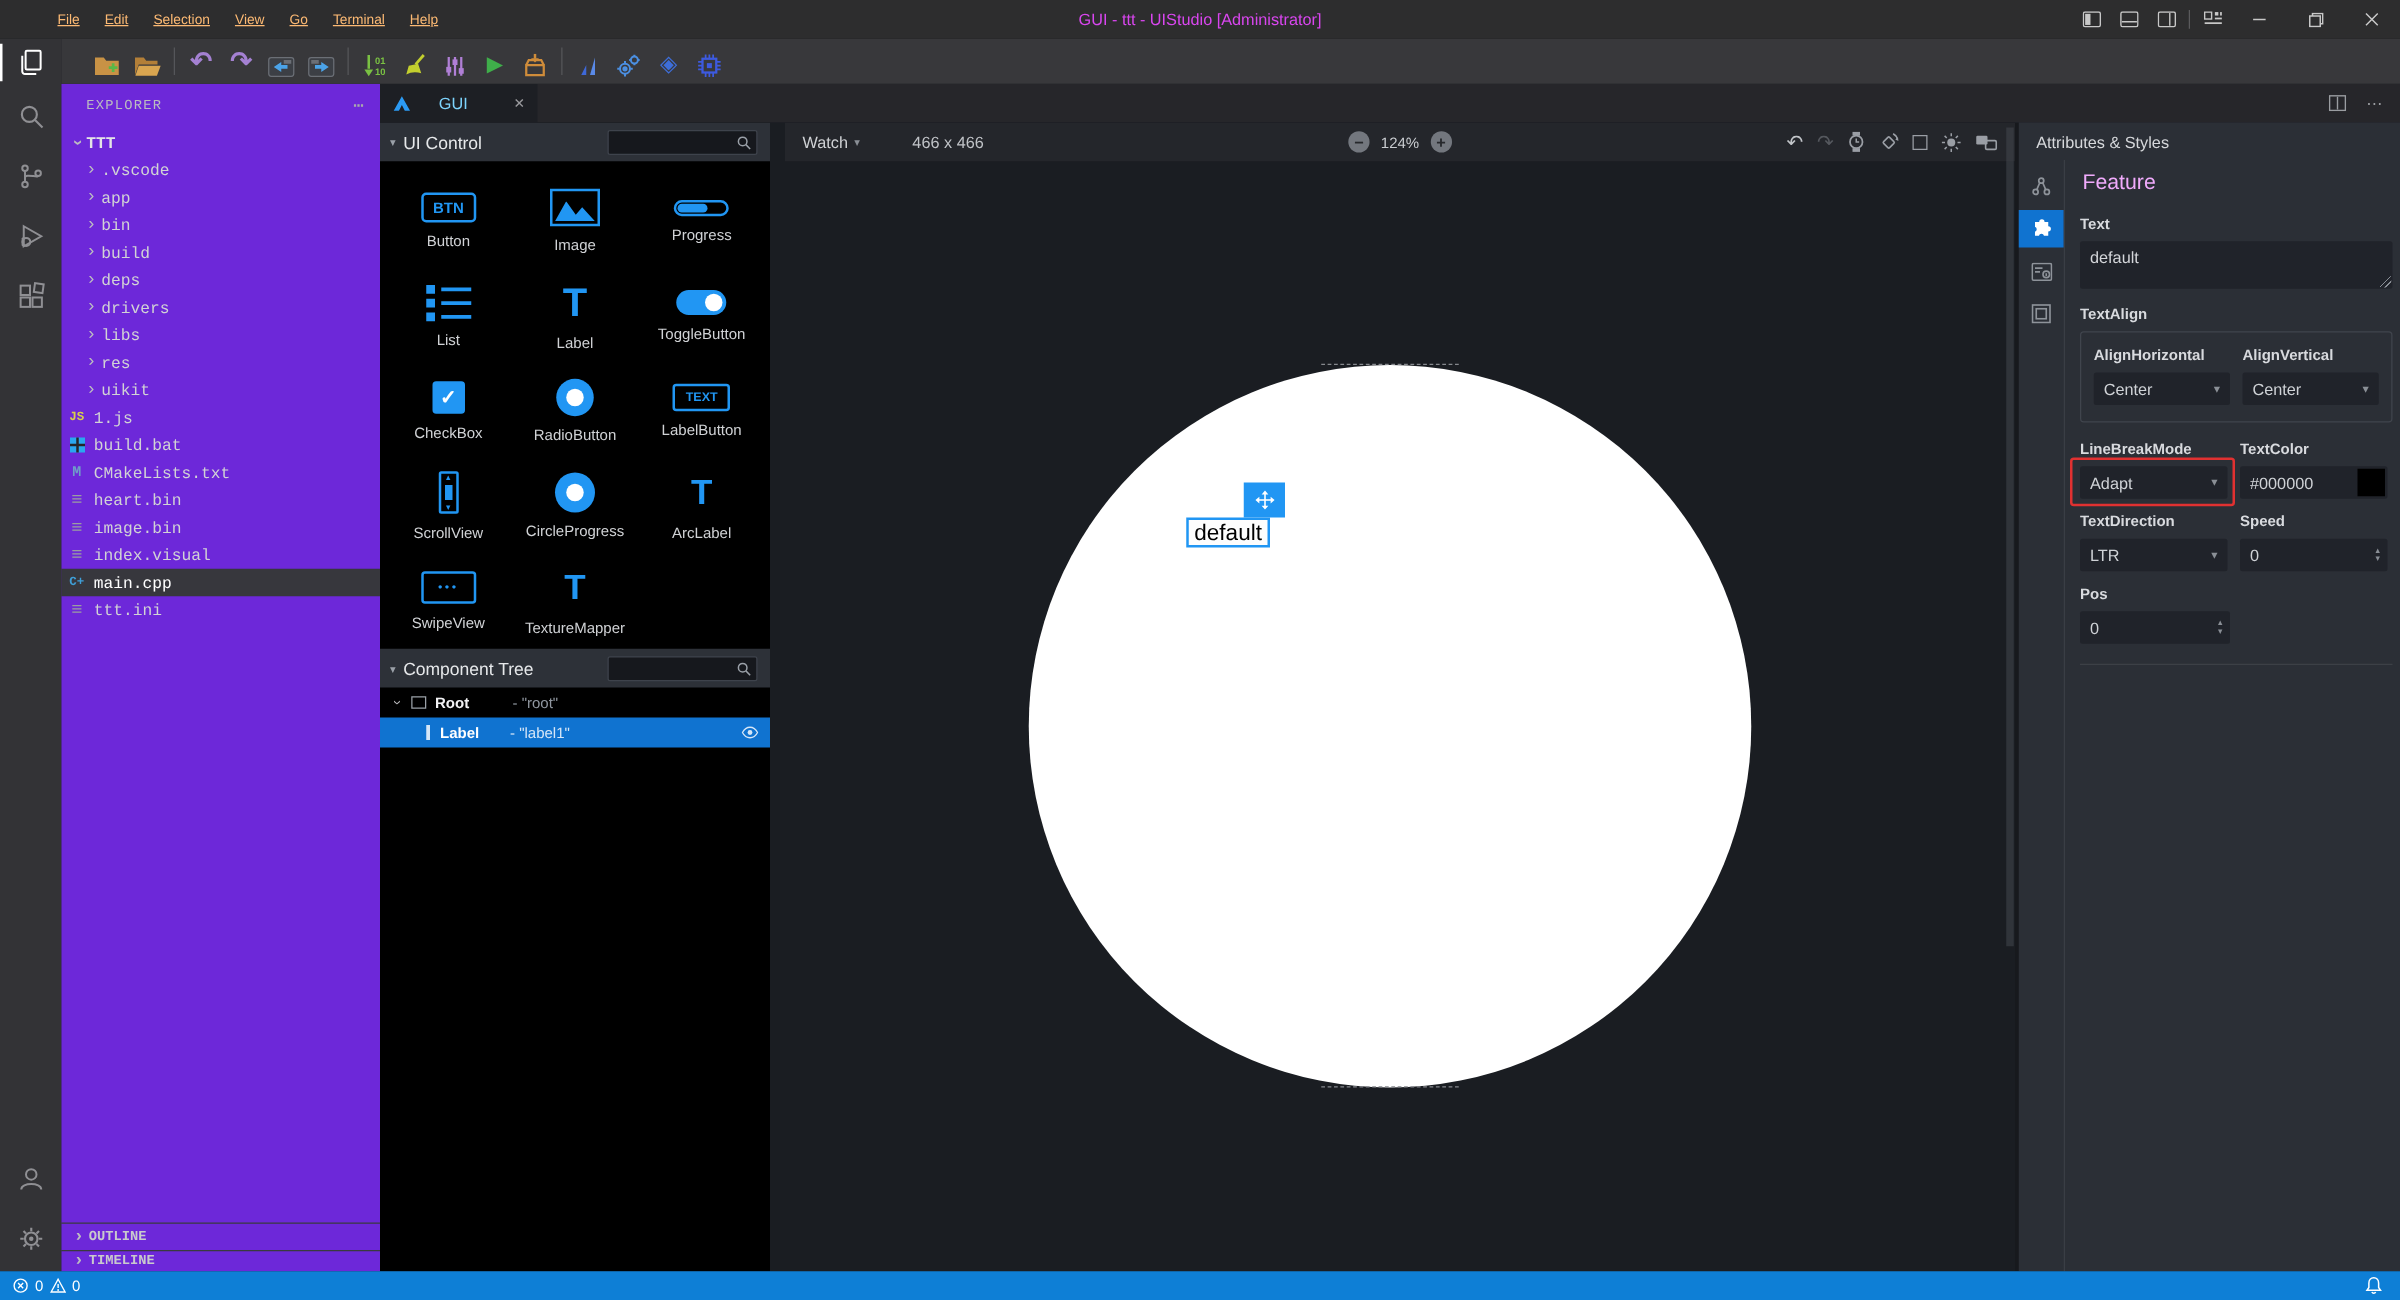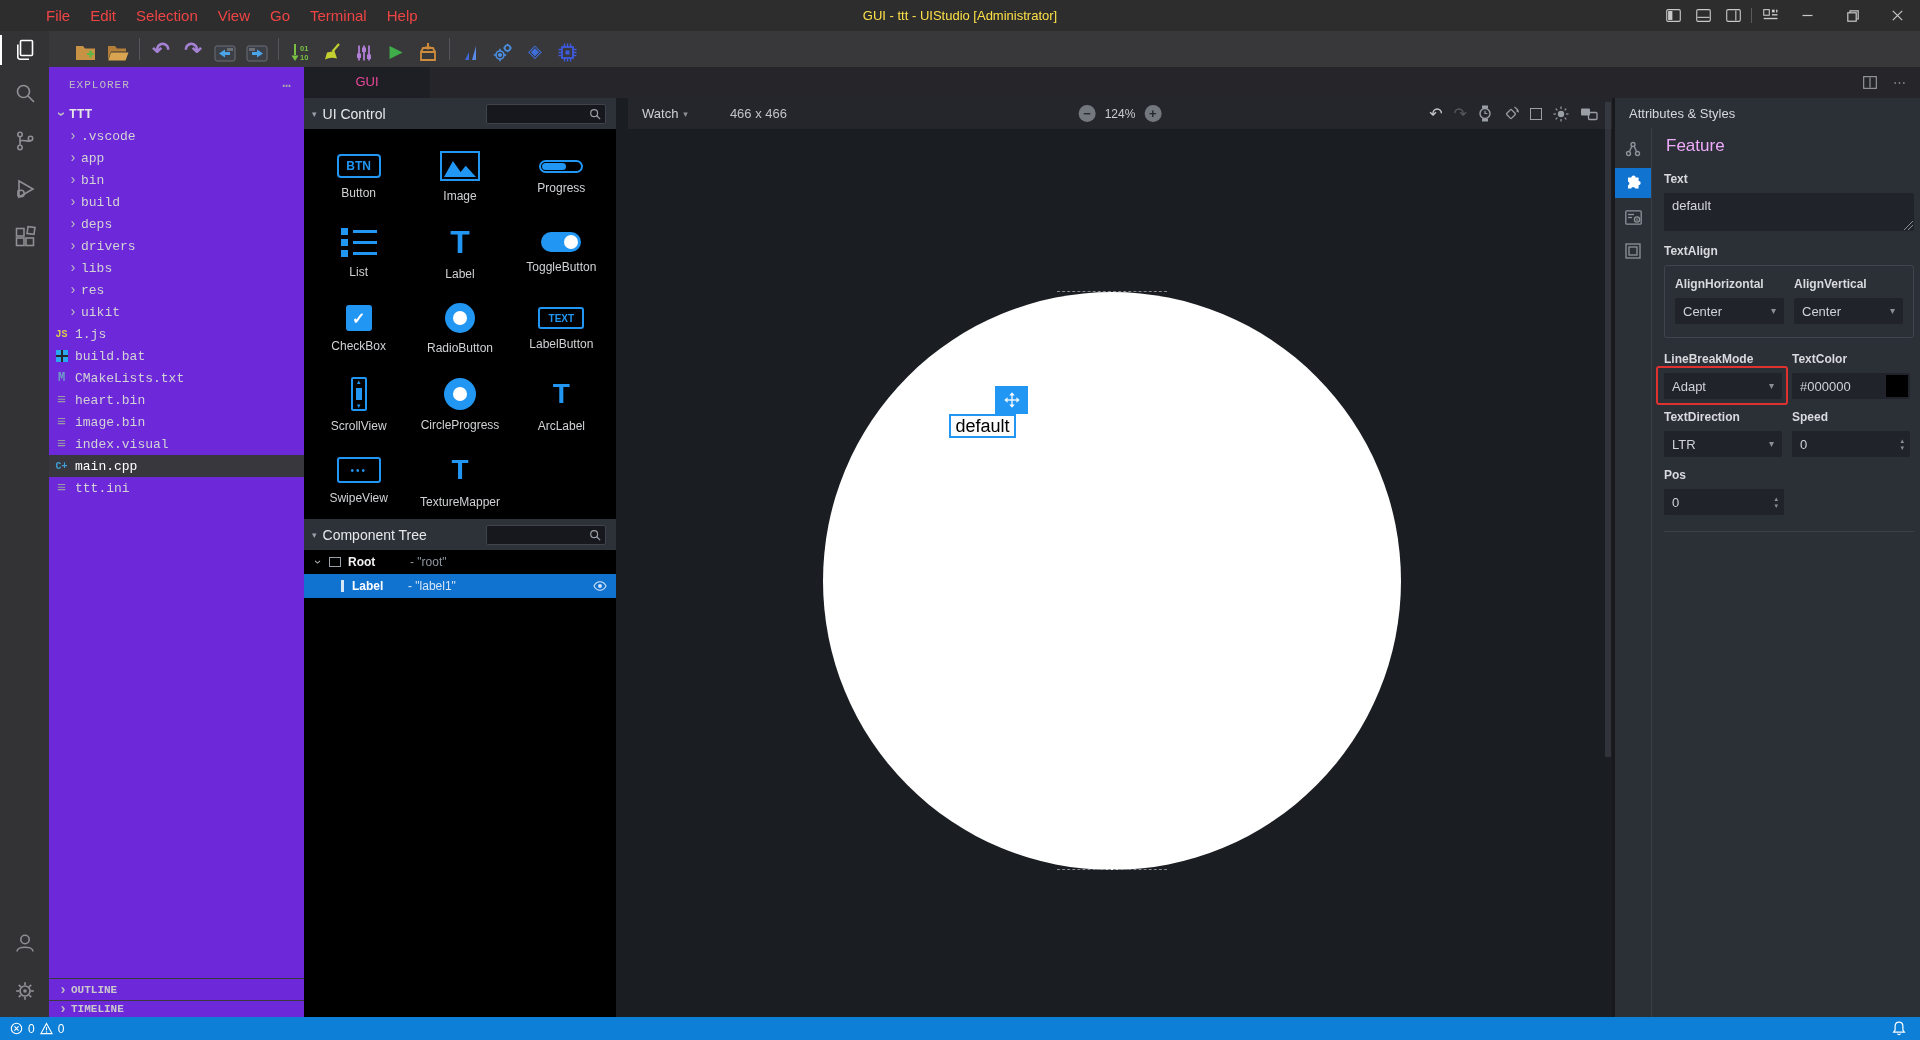--- a/index.html
+++ b/index.html
@@ -7,22 +7,22 @@
   body {
     font-family:"Liberation Sans", sans-serif;
     background:#1a1d22; color:#cccccc; font-size:13px;
     position:relative;
   }
   svg { display:block; }
 
   
   #titlebar{position:absolute;left:0;top:0;width:1920px;height:31px;background:#2d2d2e;display:flex;align-items:center;z-index:30;}
   #menubar{display:flex;margin-left:36px;}
-  .menu-item{padding:0 10px;height:31px;display:flex;align-items:center;font-size:15px;color:#ef4444;cursor:default;}
-  #window-title{position:absolute;left:50%;transform:translateX(-50%);font-size:13px;color:#fde047;white-space:nowrap;}
+  .menu-item{padding:0 10px;height:31px;display:flex;align-items:center;font-size:11px;color:#fdba74;cursor:default;text-decoration:underline;}
+  #window-title{position:absolute;left:50%;transform:translateX(-50%);font-size:13px;color:#d946ef;white-space:nowrap;}
   #win-right{position:absolute;right:0;top:0;height:31px;display:flex;align-items:center;}
   .layout-ic{width:30px;height:31px;display:flex;align-items:center;justify-content:center;}
   .tb-vsep{width:1px;height:15px;background:#5a5a5c;margin:0 3px;}
   .win-btn{width:45px;height:31px;display:flex;align-items:center;justify-content:center;color:#c8c8c8;}
 
   
   #toolbar{position:absolute;left:49px;top:31px;width:1871px;height:36px;background:#38383b;display:flex;align-items:center;padding-left:24px;z-index:20;}
   .tbi{width:26px;height:26px;display:flex;align-items:flex-end;justify-content:center;margin-right:6px;}
   .tool-sep{width:1px;height:22px;background:#55565a;margin:0 8px 0 2px;}
   .glyph{font-style:normal;}
@@ -61,21 +61,21 @@
   .fic-bat::before{content:"";width:12px;height:12px;
     background:linear-gradient(#252529,#252529) center/14px 2px no-repeat,
                linear-gradient(#252529,#252529) center/2px 14px no-repeat,#2aa7ef;}
   #sb-bottom{position:absolute;left:0;right:0;bottom:0;}
   .sb-sec{height:22px;border-top:1px solid #3a3a3e;display:flex;align-items:center;padding-left:6px;font-size:11px;font-weight:bold;color:#c9c9cd;}
   .sb-sec:last-child{height:17px;}
 
   
   #editor{position:absolute;left:304px;top:67px;width:1616px;height:950px;background:#1a1d22;}
   #tabbar{height:31px;background:#26262a;display:flex;align-items:center;}
-  #tab-gui{width:126px;height:31px;background:#1d1f24;display:flex;align-items:center;padding:0 10px;gap:7px;color:#ec4899;font-size:13px;flex-direction:column;}
+  #tab-gui{width:126px;height:31px;background:#1d1f24;display:flex;align-items:center;padding:0 10px;gap:22px;color:#7dd3fc;font-size:13px;}
   .tab-close{margin-left:auto;color:#9a9a9e;font-size:11px;}
   .i-x::before{content:"\2715";}
   #tab-actions{margin-left:auto;display:flex;align-items:center;gap:16px;margin-right:14px;color:#9a9da1;}
   #editor-body{position:absolute;left:0;top:31px;right:0;bottom:0;display:flex;}
 
   
   #left-panel{width:312px;background:#000000;display:flex;flex-direction:column;flex:none;}
   .panel-header{height:31px;background:#2d3138;display:flex;align-items:center;padding:0 10px 0 8px;gap:6px;flex:none;}
   .ph-caret{color:#9aa0a8;font-size:9px;}
   .i-caret-d::before{content:"\25BE";}

